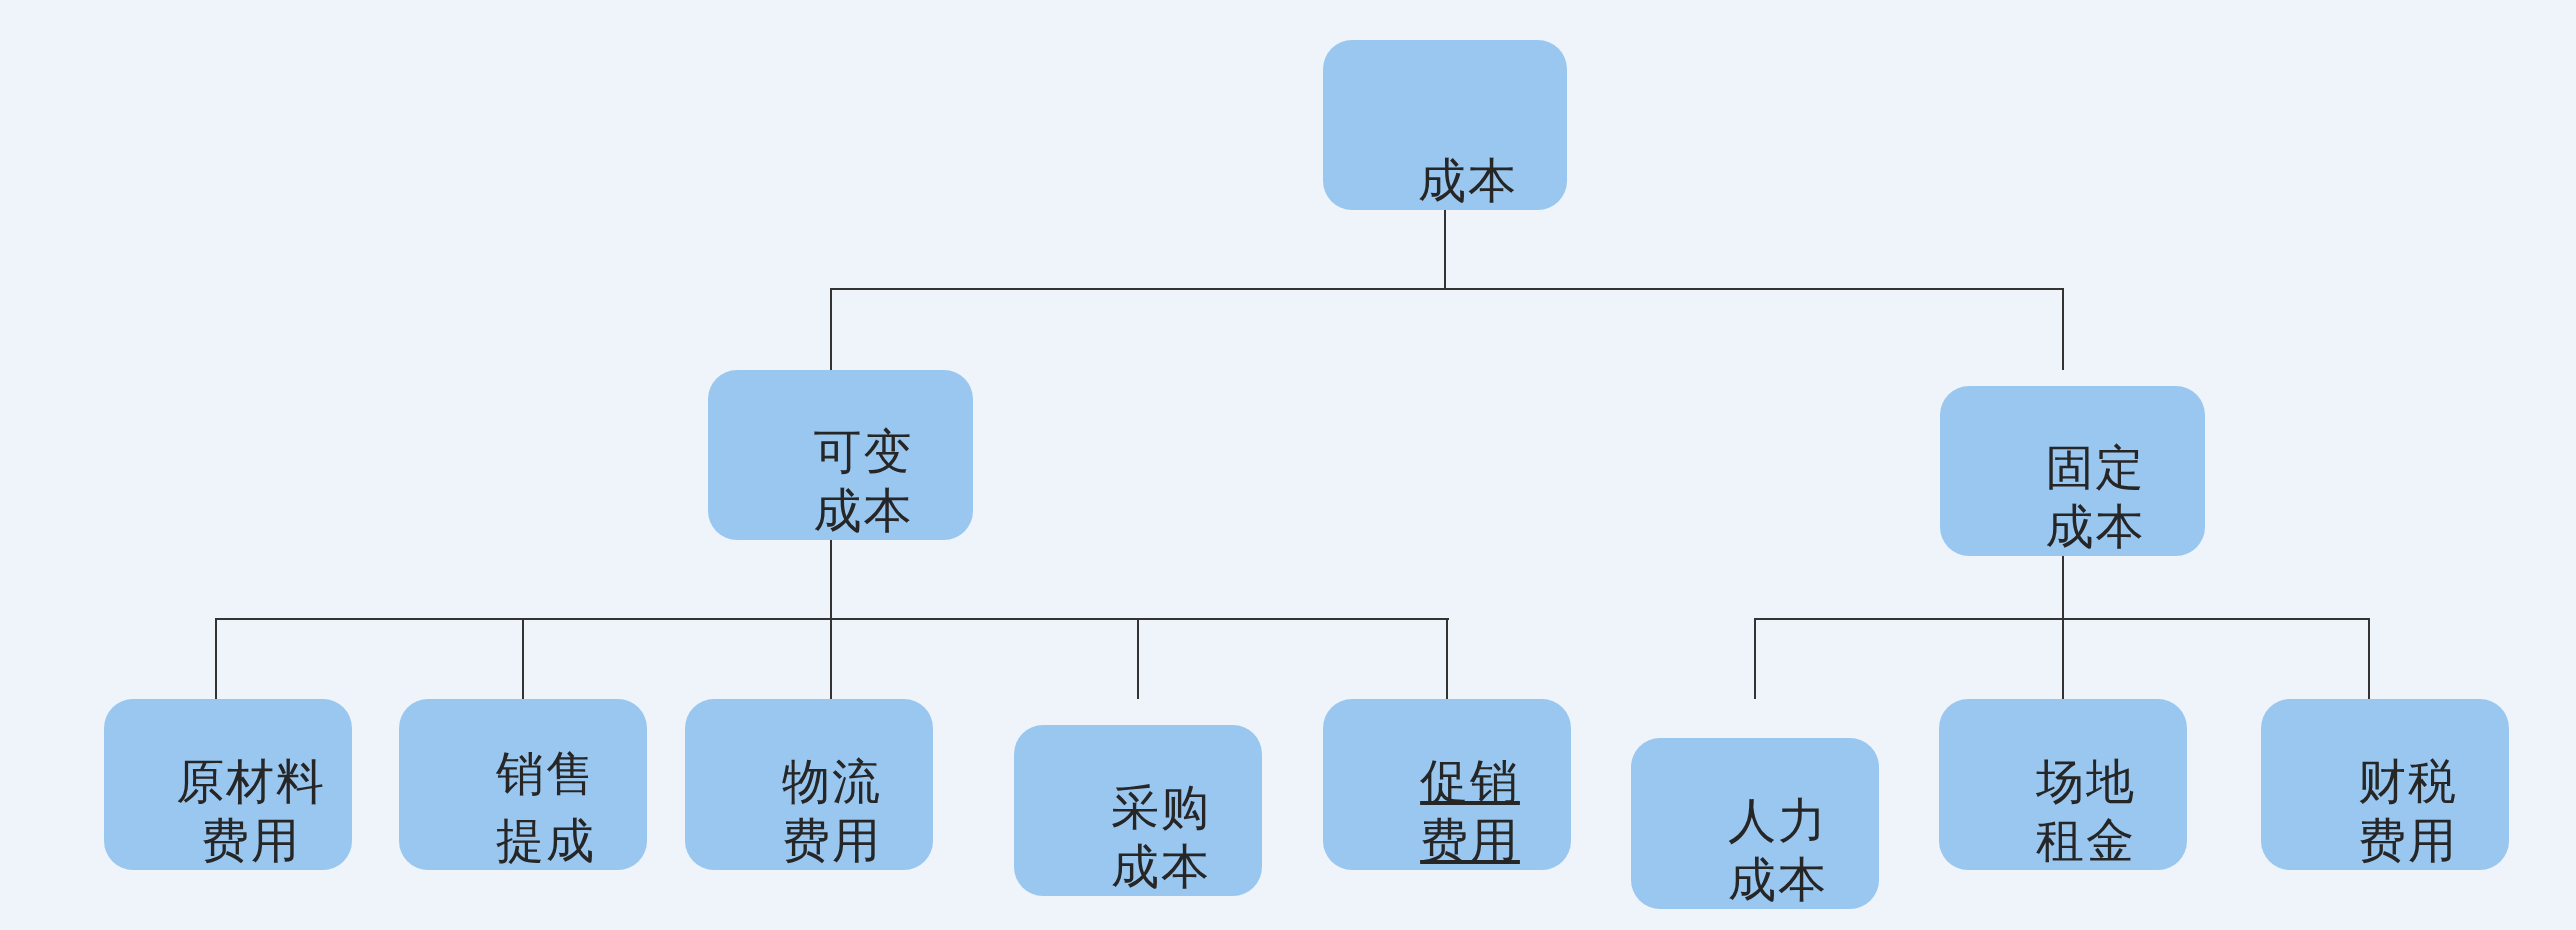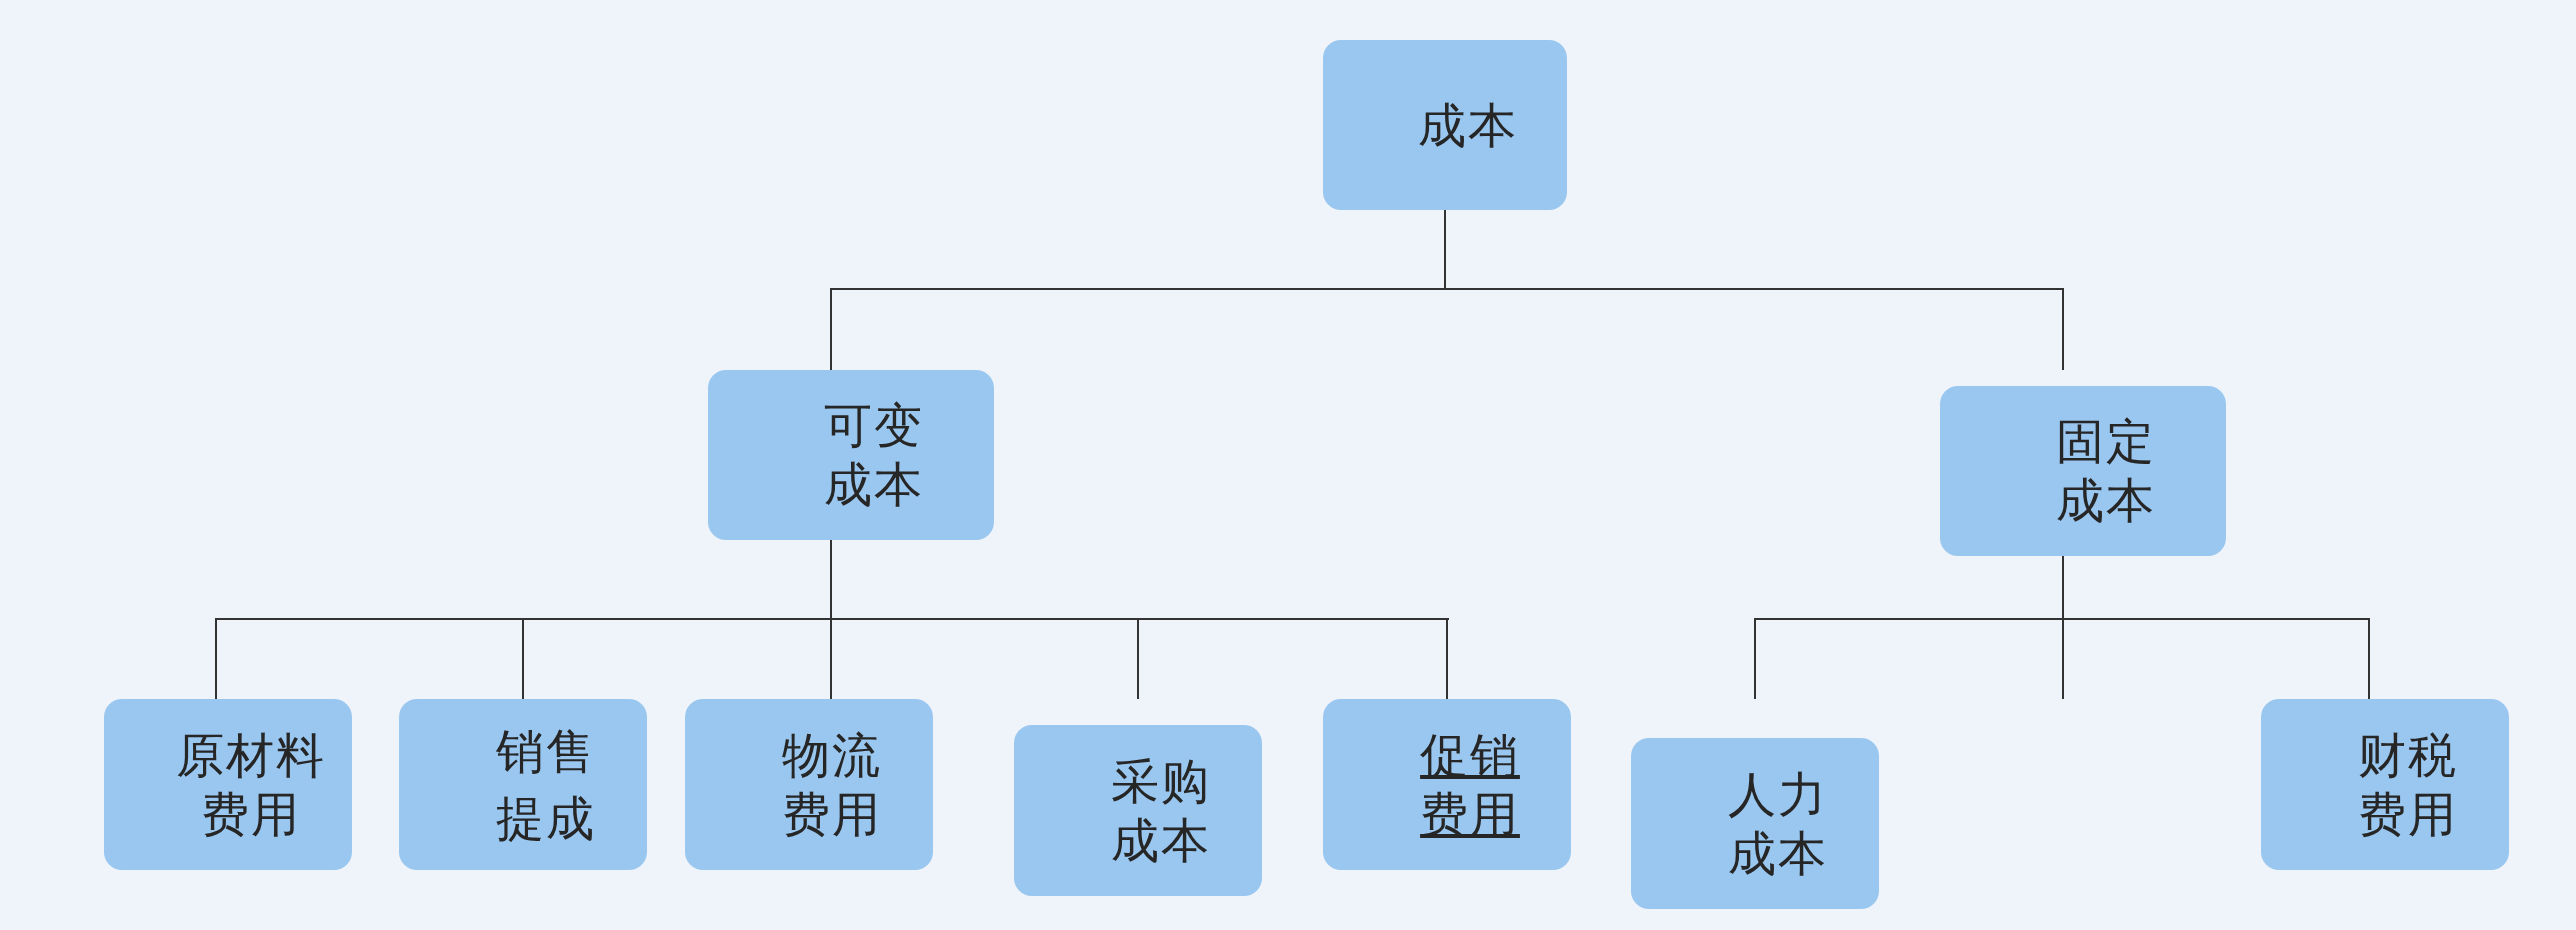--- a/index.html
+++ b/index.html
@@ -16,35 +16,35 @@
   .canvas{
     position:relative;
     width:2576px;
     height:930px;
     background:var(--bg);
     overflow:hidden;
   }
   .node{
     position:absolute;
     background:var(--node-fill);
-    border-radius:18px;
+    border-radius:29px;
     display:flex;
     flex-direction:column;
     align-items:center;
-    justify-content:center;
+    justify-content:flex-end;
     text-align:center;
     color:var(--node-text);
     font-size:48px;
     line-height:59px;
     letter-spacing:1.9px;
     box-sizing:border-box;
     padding-left:46px;
   }
   .node.root{width:244px;height:170px;}
-  .node.branch{width:286px;height:170px;}
+  .node.branch{width:265px;height:170px;}
   .node.leaf{width:248px;height:171px;}
   .hline,.vline{
     position:absolute;
     background:var(--line);
   }
   .hline{height:1.9px;}
   .vline{width:1.9px;}
 </style>
 </head>
 <body>
@@ -100,19 +100,23 @@
     <span>成本</span>
   </div>
   <div class="node leaf" style="left:1323px;top:699px;text-decoration:underline;">
     <span>促销</span>
     <span>费用</span>
   </div>
   <div class="node leaf" style="left:1631px;top:738px;">
     <span>人力</span>
     <span>成本</span>
   </div>
+  <div class="node leaf" style="left:1939px;top:699px;">
+    <span>场地</span>
+    <span>租金</span>
+  </div>
   <div class="node leaf" style="left:2245px;top:699px;margin-left:16px;">
     <span>财税</span>
     <span>费用</span>
   </div>
 
 </div>
 
 
 </body></html>

